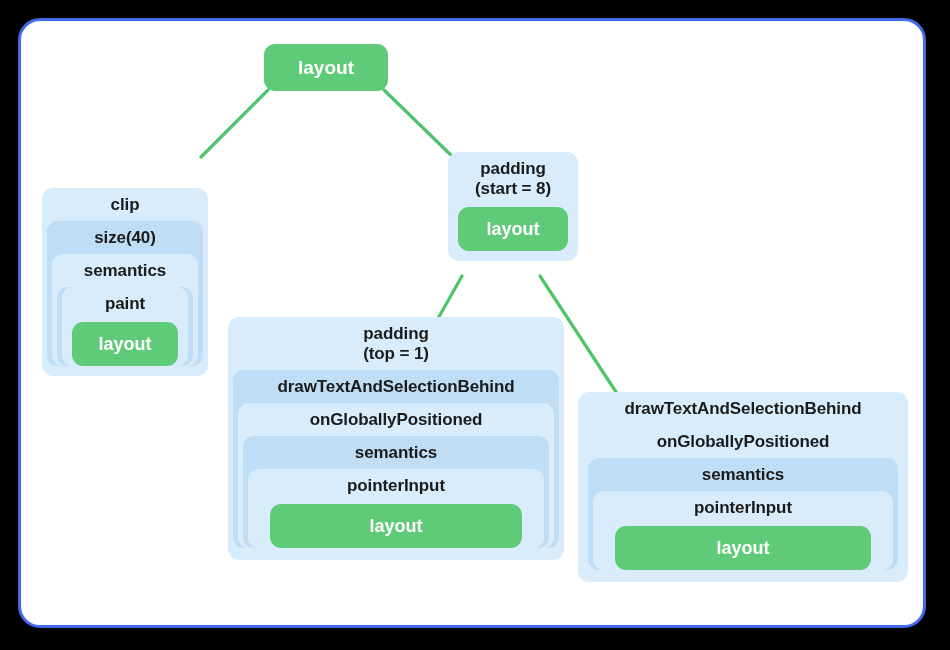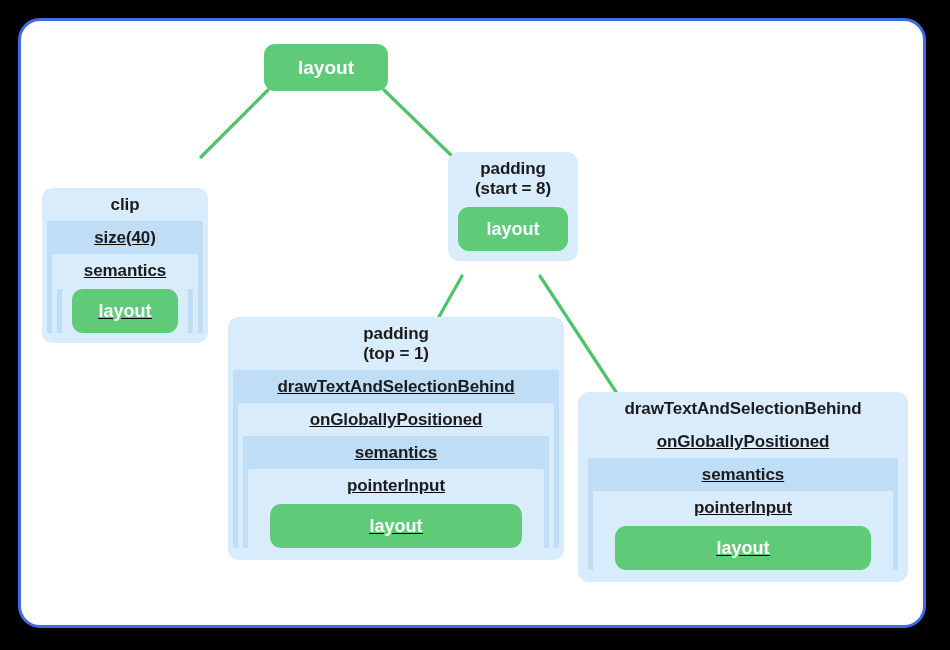--- a/index.html
+++ b/index.html
@@ -62,23 +62,22 @@
     color: #1b1b1b;
     line-height: 1.18;
     letter-spacing: -0.1px;
     padding: 7px 14px 6px 14px;
     white-space: pre-line;
   }
 
   
   .nest {
     margin: 0 5px 5px 5px;
-    border-radius: 2px;
-    box-sizing: border-box;
-    text-decoration: underline;
+    border-radius: 11px;
+    box-sizing: border-box;
   }
 
   
   .green {
     background: #5fcb79;
     border-radius: 11px;
     color: #ffffff;
     font-size: 18px;
     font-weight: 700;
     line-height: 1;
@@ -153,20 +152,21 @@
 
     <div class="nest tint-b">
       <div class="nodelabel">size(40)</div>
 
       <div class="nest tint-a">
         <div class="nodelabel">semantics</div>
 
         <div class="nest tint-b">
 
           <div class="nest tint-a">
+            <div class="nodelabel">paint</div>
 
             <div class="green green-leaf">
               <span>layout</span>
             </div>
           </div>
         </div>
       </div>
     </div>
   </div>
 

